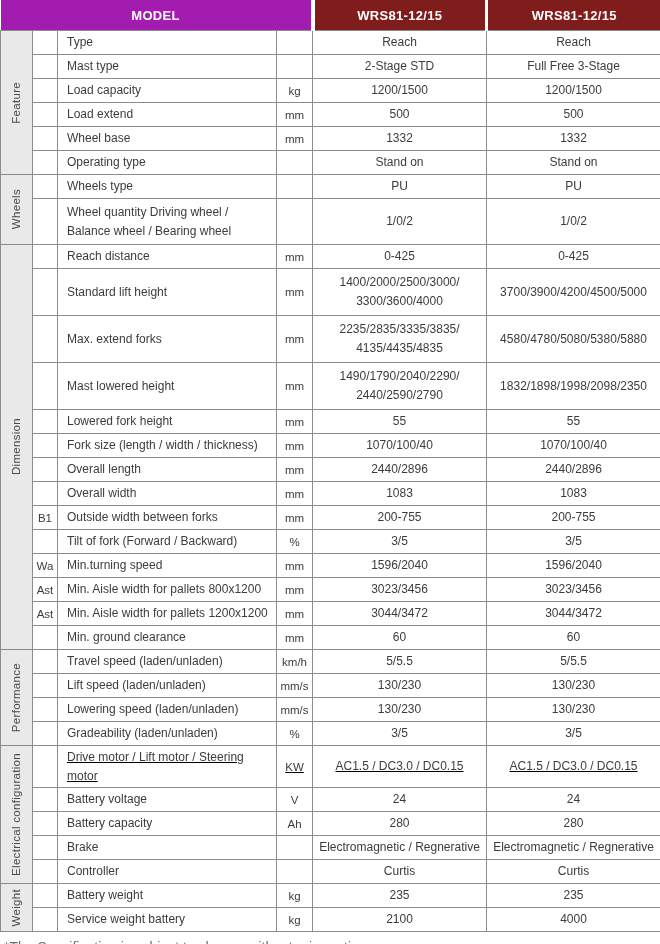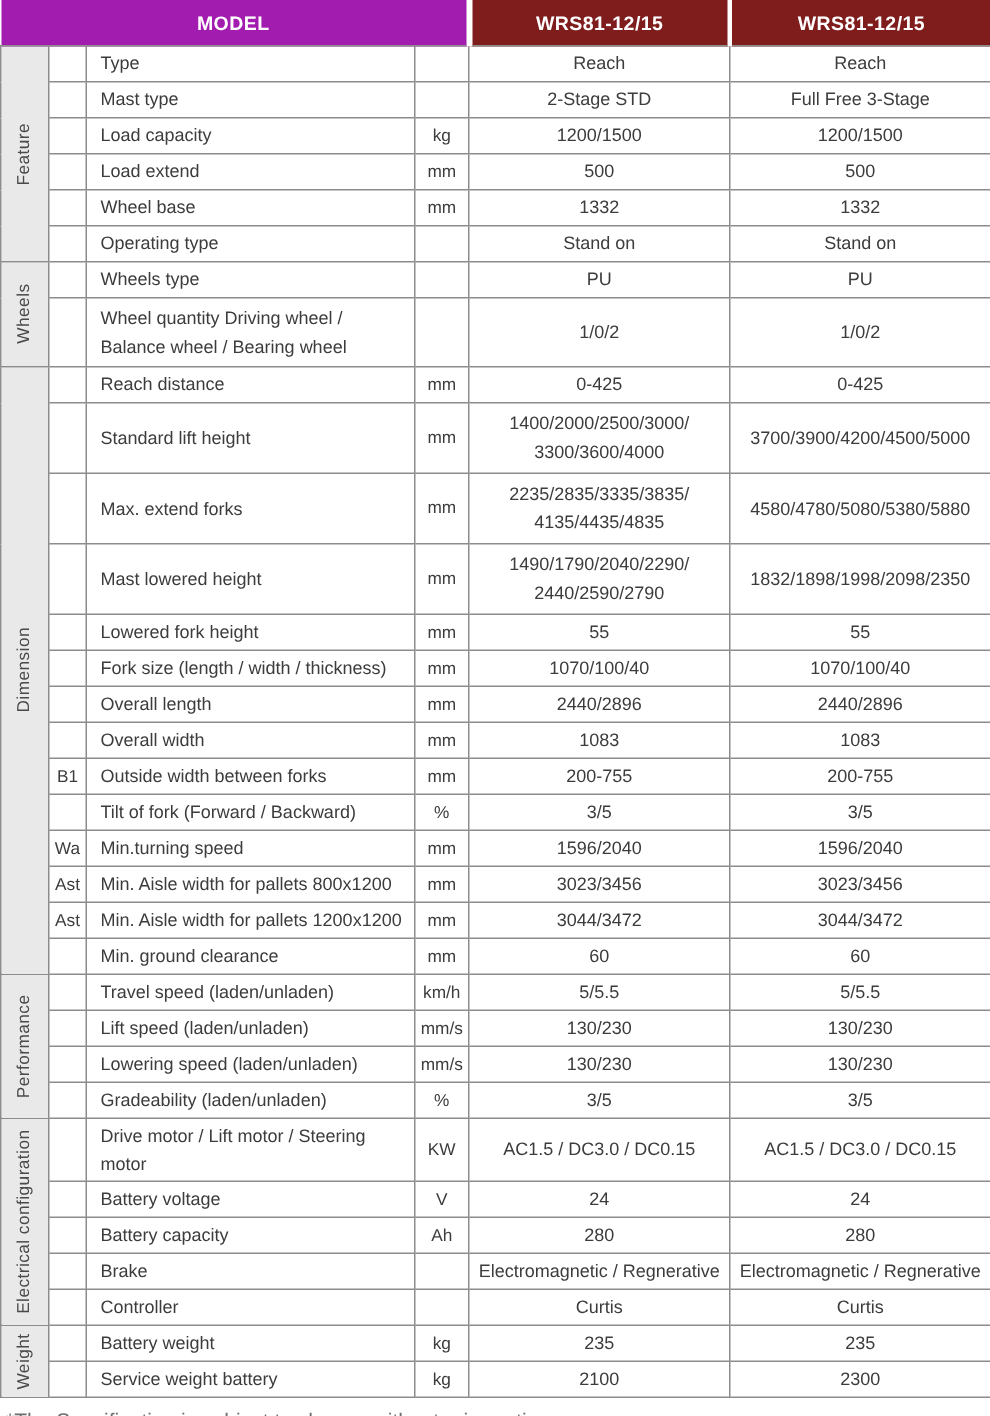--- a/index.html
+++ b/index.html
@@ -259,21 +259,21 @@
           <td class="val">130/230</td>
           <td class="val">130/230</td>
         </tr>
         <tr style="height: 24px; padding-left: 10px;">
           <td class="code"></td>
           <td class="name">Gradeability (laden/unladen)</td>
           <td class="unit">%</td>
           <td class="val">3/5</td>
           <td class="val">3/5</td>
         </tr>
-        <tr style="height: 24px;">
+        <tr style="height: 24px; text-decoration: underline;">
           <td class="side" rowspan="5">
             <div class="sideWrap">
               <div class="vtext">Electrical configuration</div>
             </div>
           </td>
           <td class="code"></td>
           <td class="name">Drive motor / Lift motor / Steering motor</td>
           <td class="unit">KW</td>
           <td class="val">AC1.5 / DC3.0 / DC0.15</td>
           <td class="val">AC1.5 / DC3.0 / DC0.15</td>
@@ -316,18 +316,18 @@
           <td class="name">Battery weight</td>
           <td class="unit">kg</td>
           <td class="val">235</td>
           <td class="val">235</td>
         </tr>
         <tr style="height: 24px;">
           <td class="code"></td>
           <td class="name">Service weight battery</td>
           <td class="unit">kg</td>
           <td class="val">2100</td>
-          <td class="val">2300</td>
+          <td class="val">4000</td>
         </tr>
       </tbody>
   </table>
   <div class="footer">*The Specification is subject to change without prior notice.</div>
 </div>
 
 </body></html>

